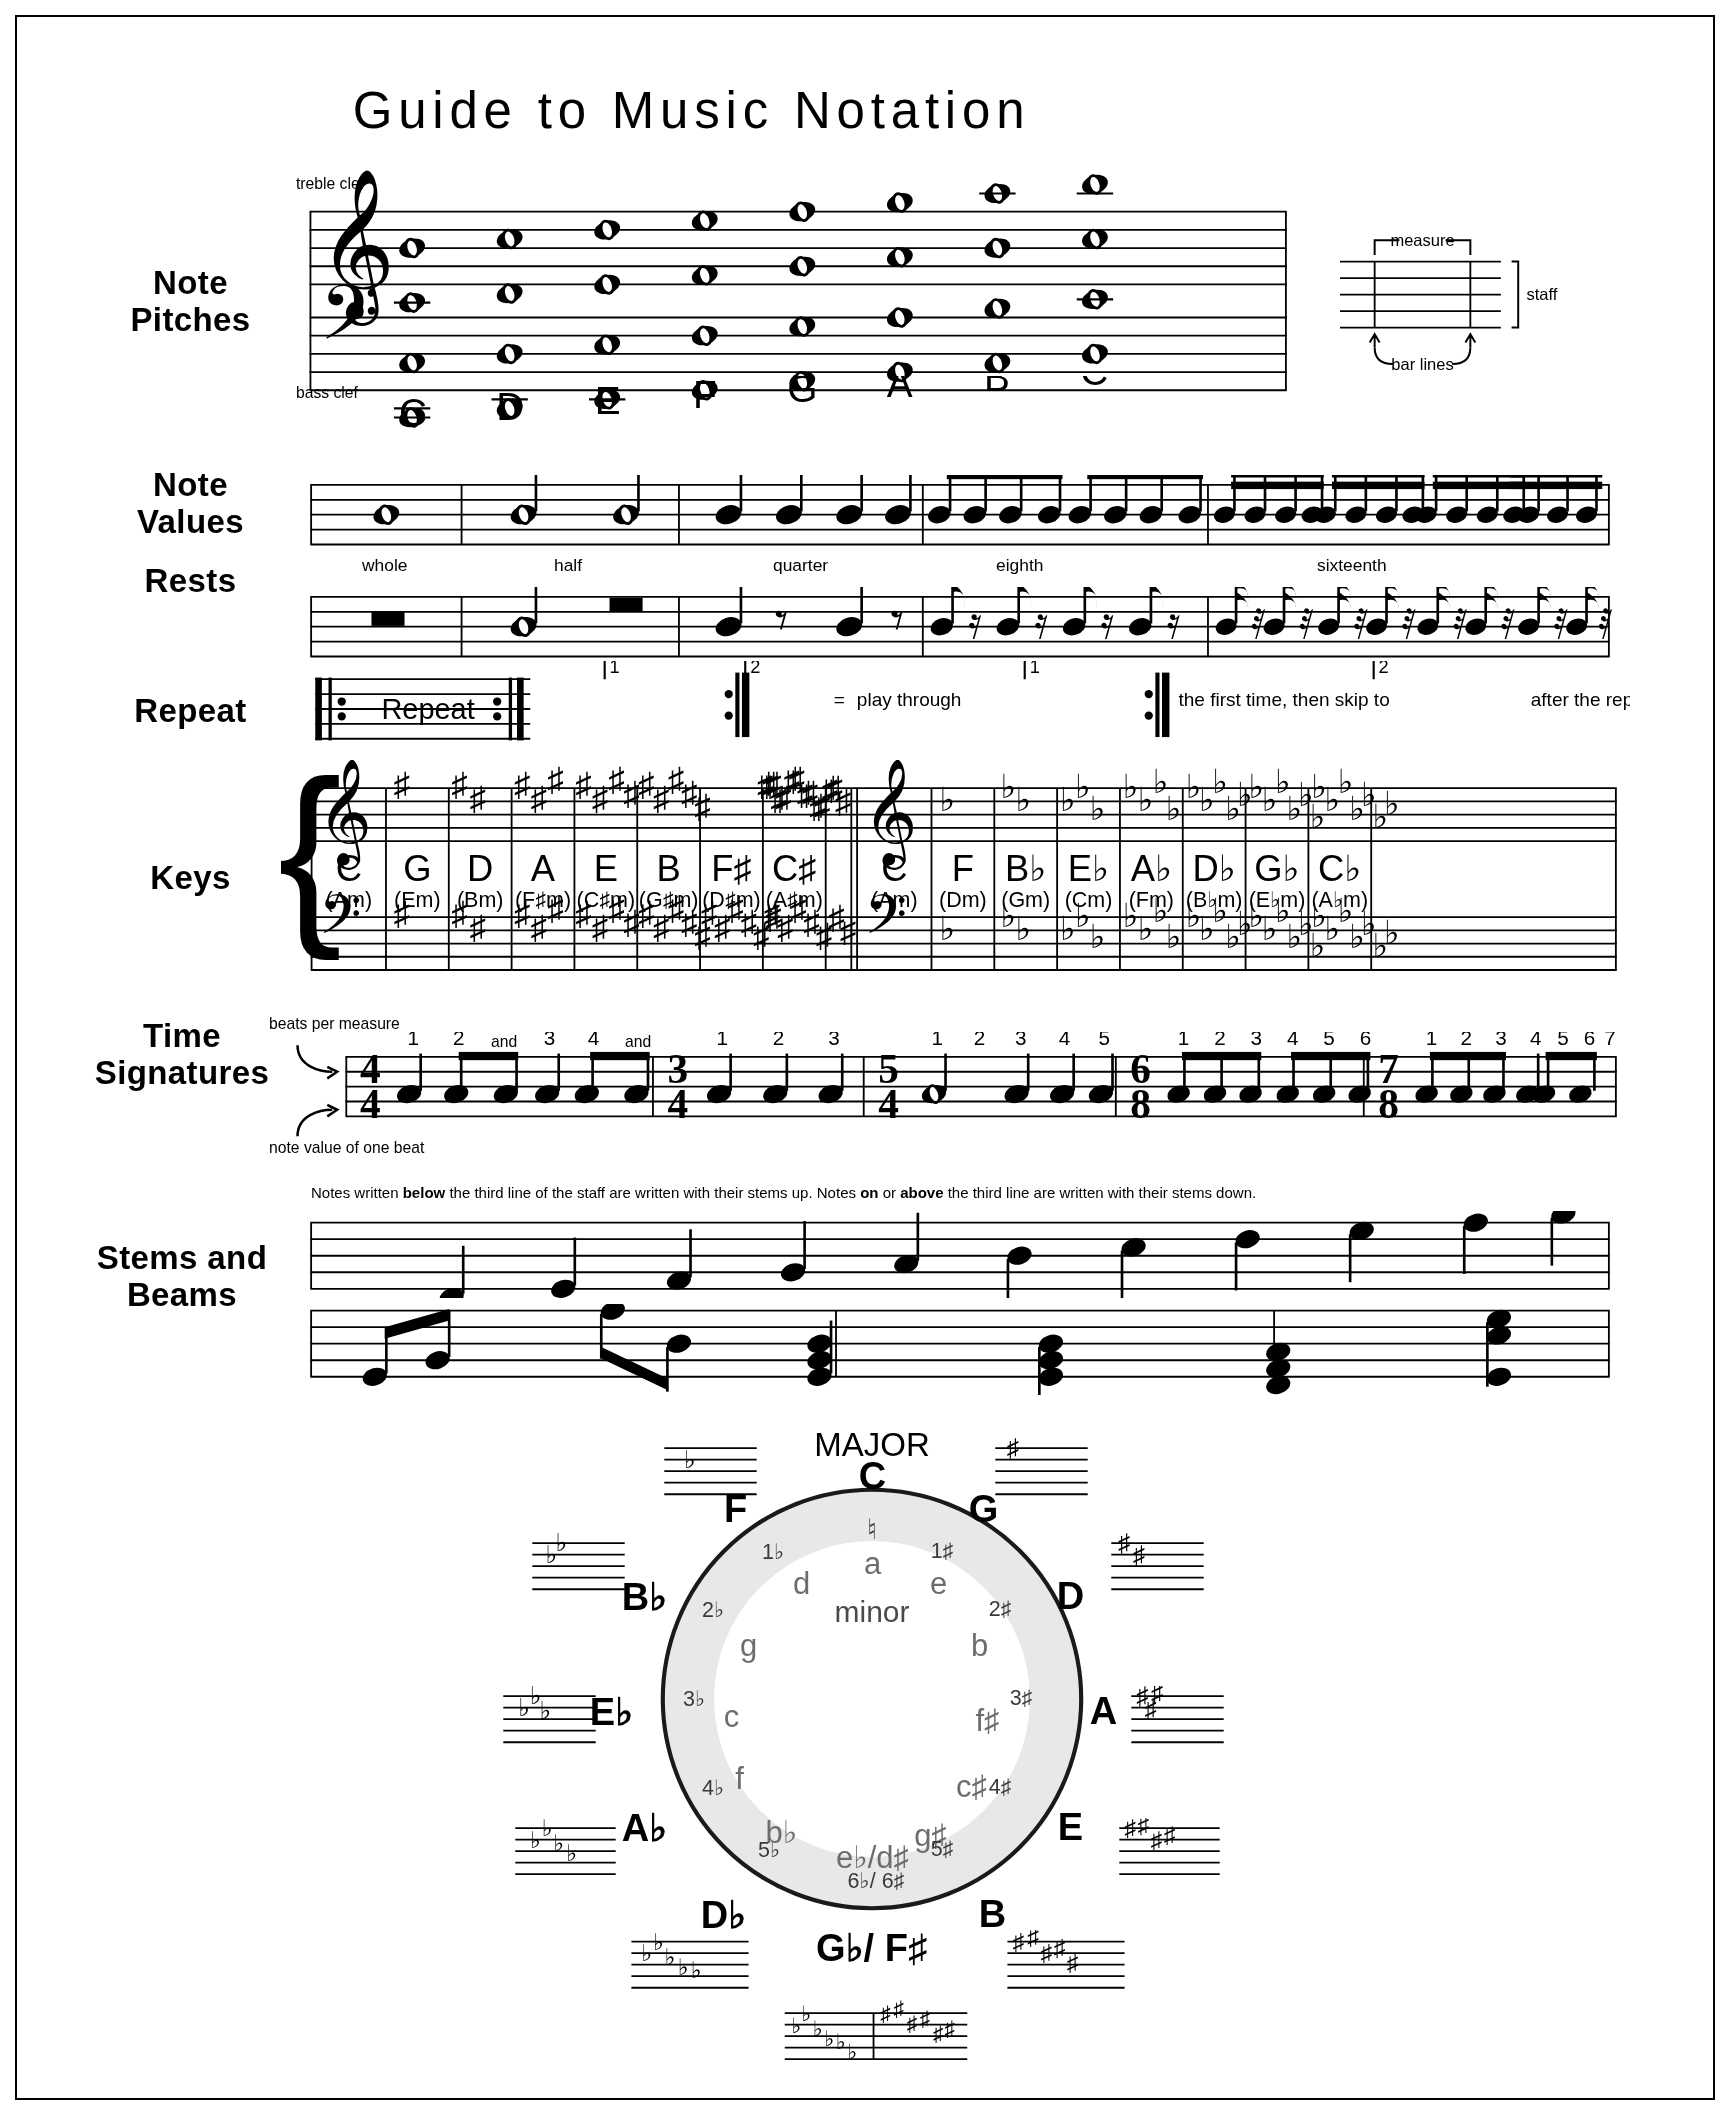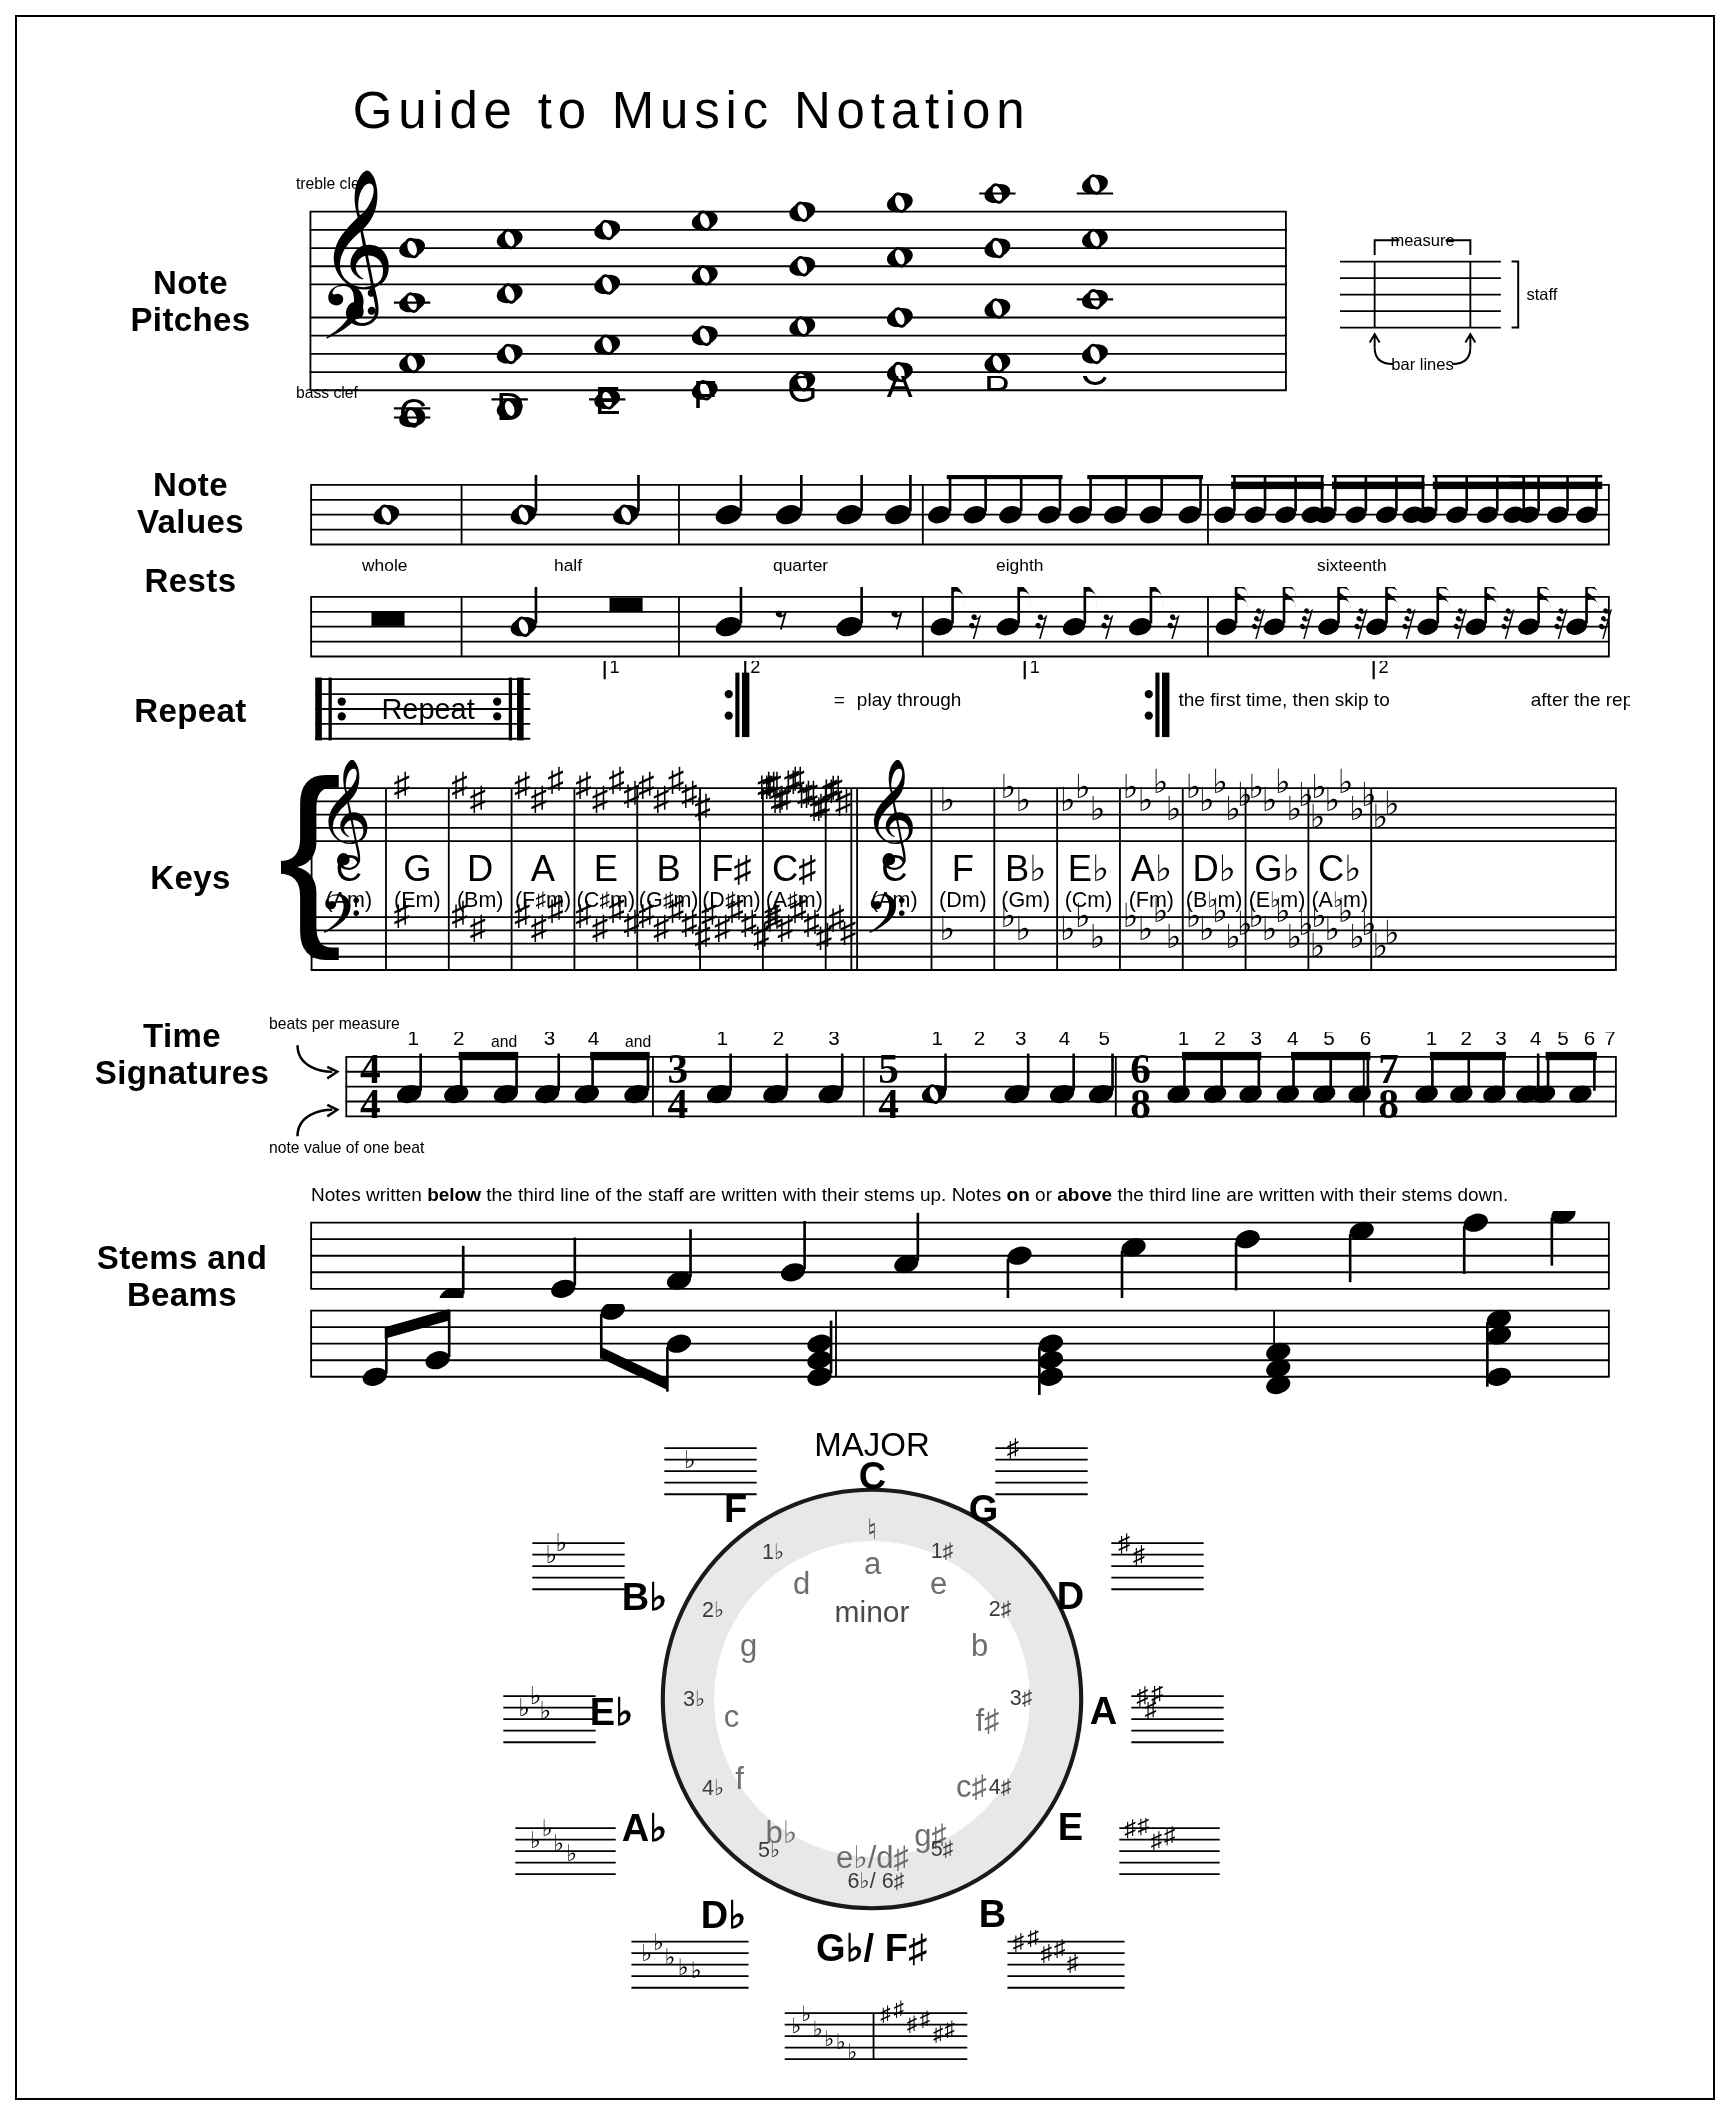--- a/index.html
+++ b/index.html
@@ -10,21 +10,21 @@
   .page{position:absolute;inset:0;}
   .border{position:absolute;left:15px;top:15px;width:1700px;height:2085px;border:2.5px solid #000;box-sizing:border-box;}
 
   .title{position:absolute;left:0;top:81px;width:1383px;text-align:center;
     font-size:51px;letter-spacing:5.8px;font-weight:400;font-family:"Liberation Sans",sans-serif;}
 
   .sec-label{position:absolute;text-align:center;font-weight:bold;font-size:33px;line-height:1.12;letter-spacing:0.4px;}
 
   .tiny{position:absolute;font-size:15.7px;white-space:nowrap;}
   .small{position:absolute;font-size:17.4px;white-space:nowrap;}
-  .cap{position:absolute;font-size:19px;white-space:nowrap;}
+  .cap{position:absolute;font-size:15px;white-space:nowrap;}
 
   svg{display:block;}
   .abs{position:absolute;}
 
   text{font-family:"Liberation Sans",sans-serif;}
   .stf{stroke:#000;stroke-width:2.2;}
   .stem{stroke:#000;stroke-width:3.2;}
   .beam{fill:#000;}
   .nh{fill:#000;}
   .nhw{fill:#fff;stroke:#000;stroke-width:3.4;}

